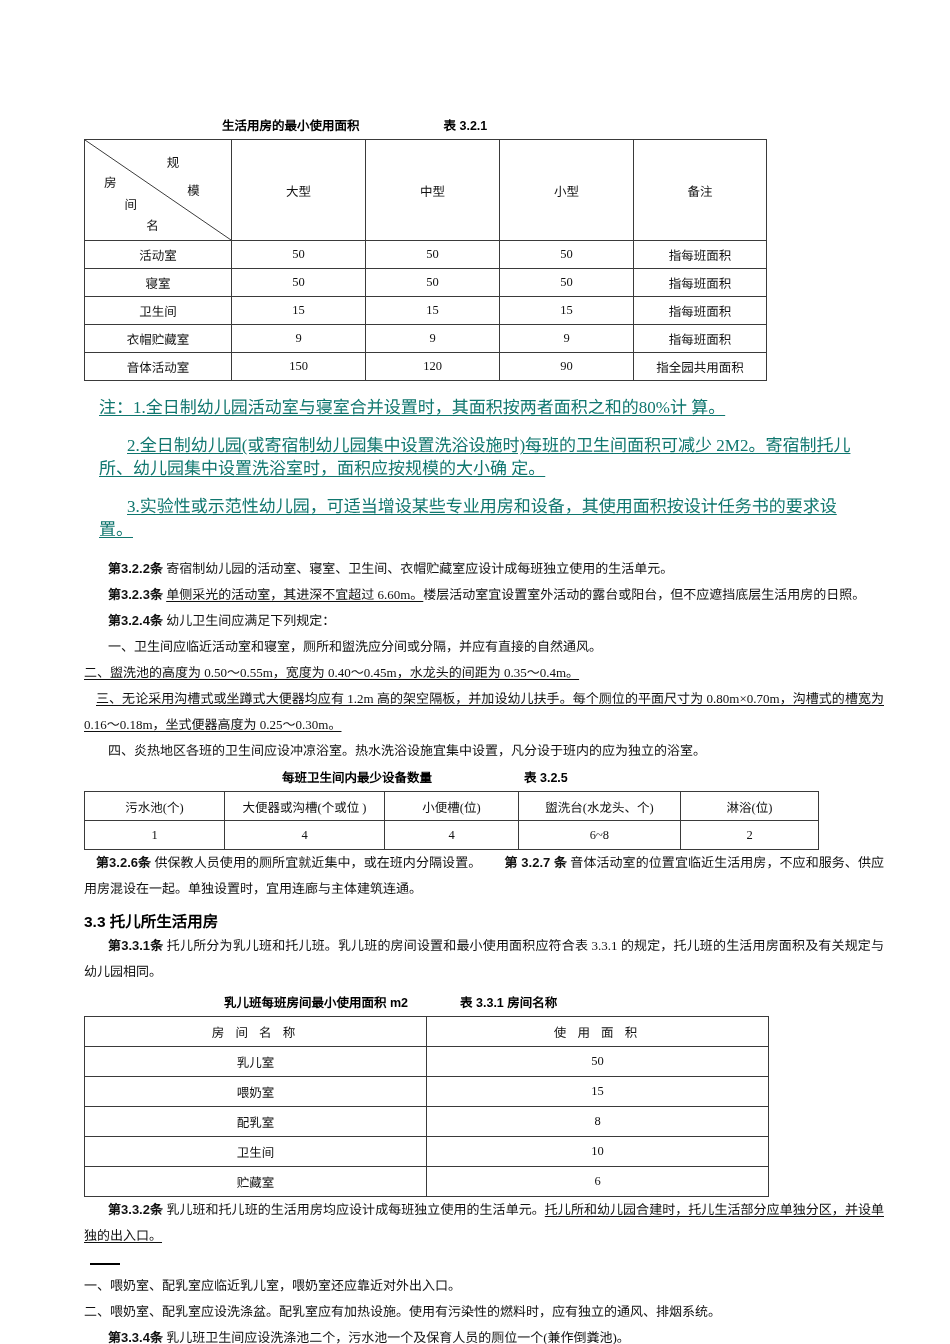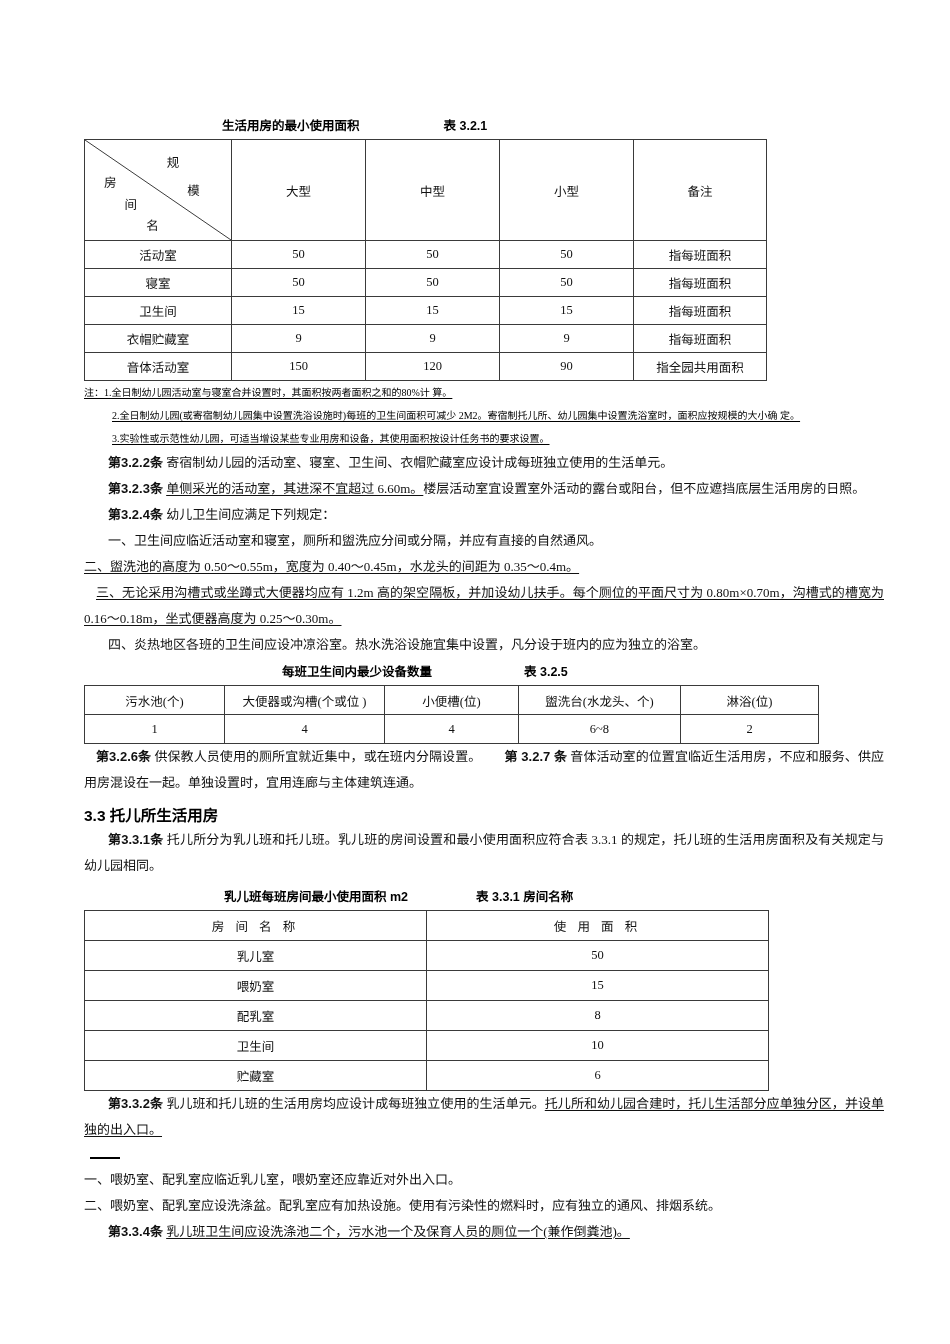--- a/index.html
+++ b/index.html
@@ -39,21 +39,21 @@
     margin: 0 0 5px 0;
     font-family: "Liberation Sans", "DejaVu Sans", sans-serif;
   }
   .tbl-caption .cap-title { margin-left: 138px; }
   .tbl-caption .cap-num   { margin-left: 84px; }
 
   .cap-2 .cap-title { margin-left: 198px; }
   .cap-2 .cap-num   { margin-left: 92px; }
 
   .cap-3 .cap-title { margin-left: 140px; }
-  .cap-3 .cap-num   { margin-left: 68px; }
+  .cap-3 .cap-num   { margin-left: 52px; }
 
   
   table.doc {
     border-collapse: collapse;
     font-size: 12.5px;
     font-family: "Liberation Serif", "DejaVu Serif", serif;
     table-layout: fixed;
   }
   table.doc td, table.doc th {
     border: 1px solid #3a3a3a;
@@ -110,23 +110,23 @@
     line-height: 26px;
     text-align: justify;
     color: #111;
   }
   p.indent  { text-indent: 24px; }
   p.indent2 { text-indent: 12px; }
   .clause { font-weight: bold; font-family: "Liberation Sans","DejaVu Sans",sans-serif; }
   .u { text-decoration: underline; text-underline-offset: 2px; }
 
   .note-red {
-    color: #000000;
-    margin: 0;
-    font-size: 10px;
+    color: #0f766e;
+    margin: 15px;
+    font-size: 17px;
     line-height: 23px;
     text-decoration: underline;
     text-underline-offset: 2px;
   }
   .note-red.n-indent { text-indent: 28px; }
 
   h2.sec {
     font-size: 15.5px;
     font-weight: bold;
     font-family: "Liberation Sans","DejaVu Sans",sans-serif;

